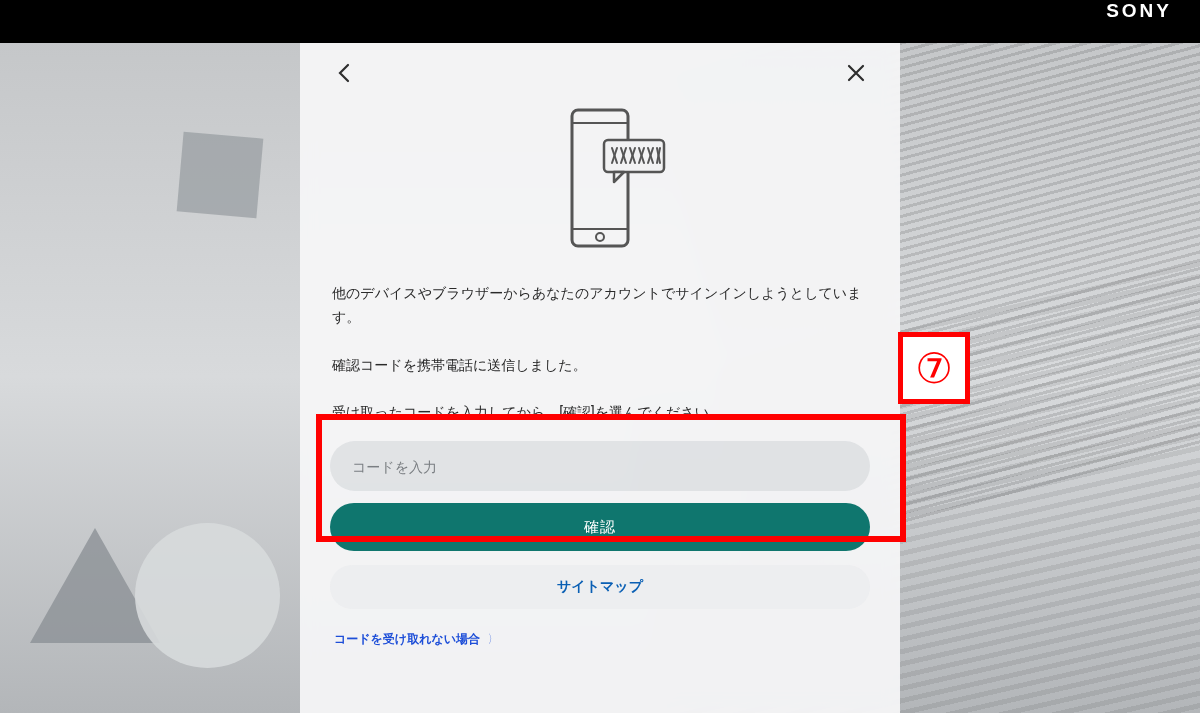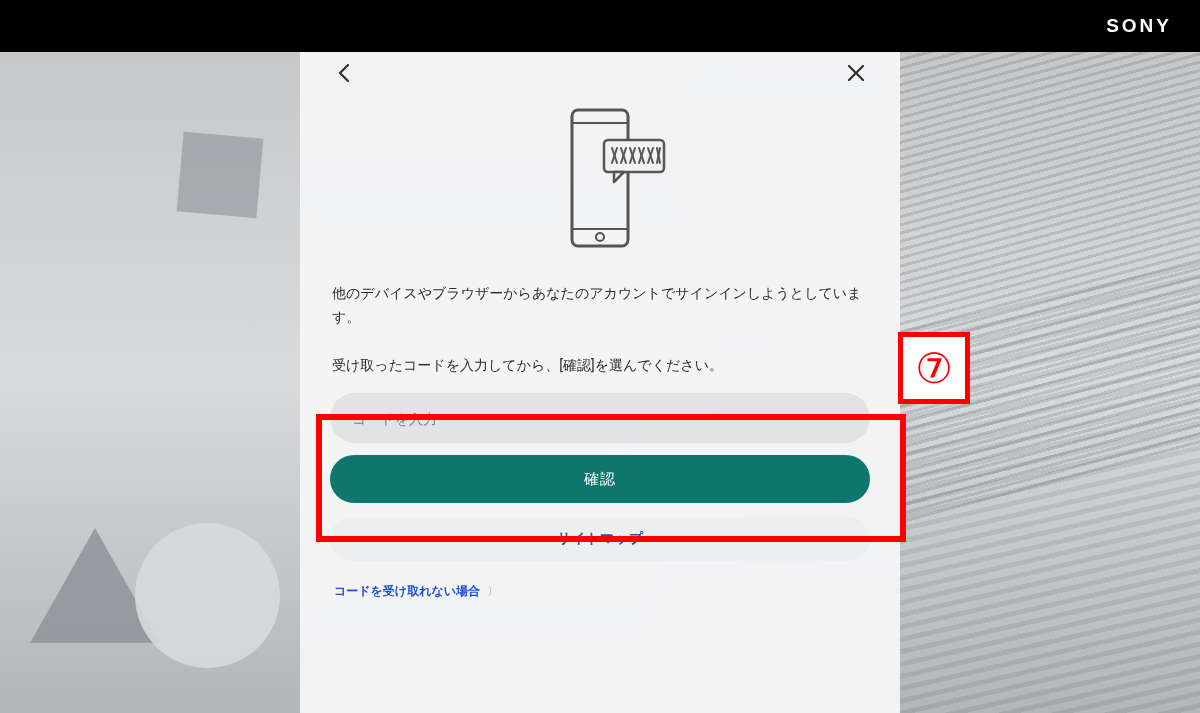--- a/index.html
+++ b/index.html
@@ -13,24 +13,24 @@
       width: 1200px;
       height: 713px;
       overflow: hidden;
       position: relative;
     }
     .header-bar {
       position: absolute;
       top: 0;
       left: 0;
       right: 0;
-      height: 52px;
+      height: 43px;
       background: #000;
       display: flex;
-      align-items: center;
+      align-items: flex-start;
       justify-content: flex-end;
       padding-right: 28px;
       z-index: 100;
     }
     .sony-logo {
       color: #fff;
       font-weight: 700;
       letter-spacing: 3px;
       font-size: 19px;
       font-family: Arial, sans-serif;
@@ -295,20 +295,21 @@
           <line x1="124" y1="50" x2="119" y2="65"></line>
         <line x1="128" y1="50" x2="133" y2="65"></line>
           <line x1="133" y1="50" x2="128" y2="65"></line>
         <line x1="137" y1="50" x2="140" y2="65"></line>
           <line x1="140" y1="50" x2="137" y2="65"></line>
       </g>
     </svg>
   </div>
 
   <p class="body-text">他のデバイスやブラウザーからあなたのアカウントでサインインしようとしています。</p>
+  <p class="body-text">確認コードを携帯電話に送信しました。</p>
   <p class="body-text">受け取ったコードを入力してから、[確認]を選んでください。</p>
 
   <div class="form-area">
     <input type="text" class="code-input" placeholder="コードを入力" style="">
     <button class="confirm-btn">確認</button>
     <button class="resend-btn">サイトマップ</button>
   </div>
 
   <a class="cant-receive-link">コードを受け取れない場合</a>
 

